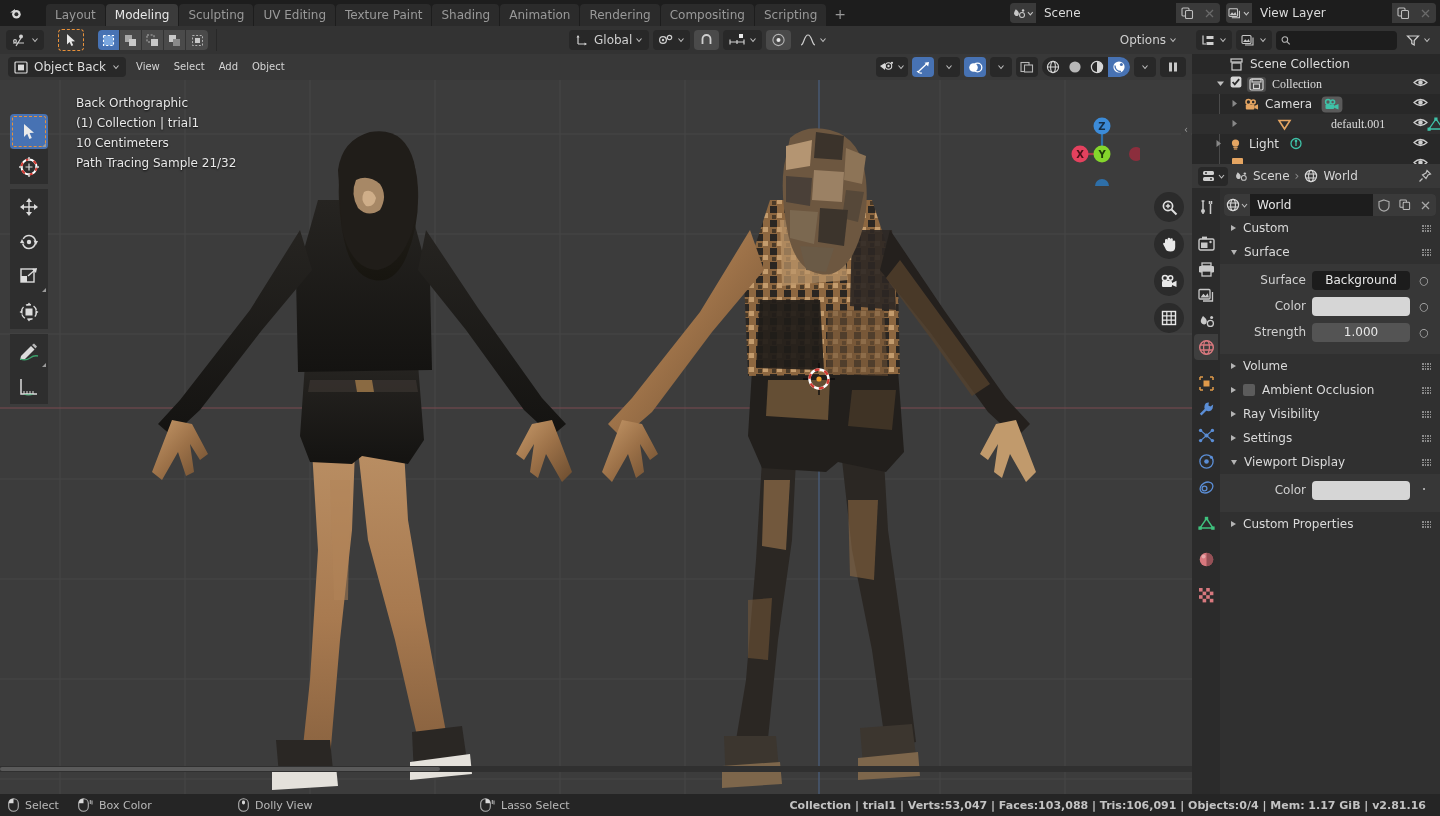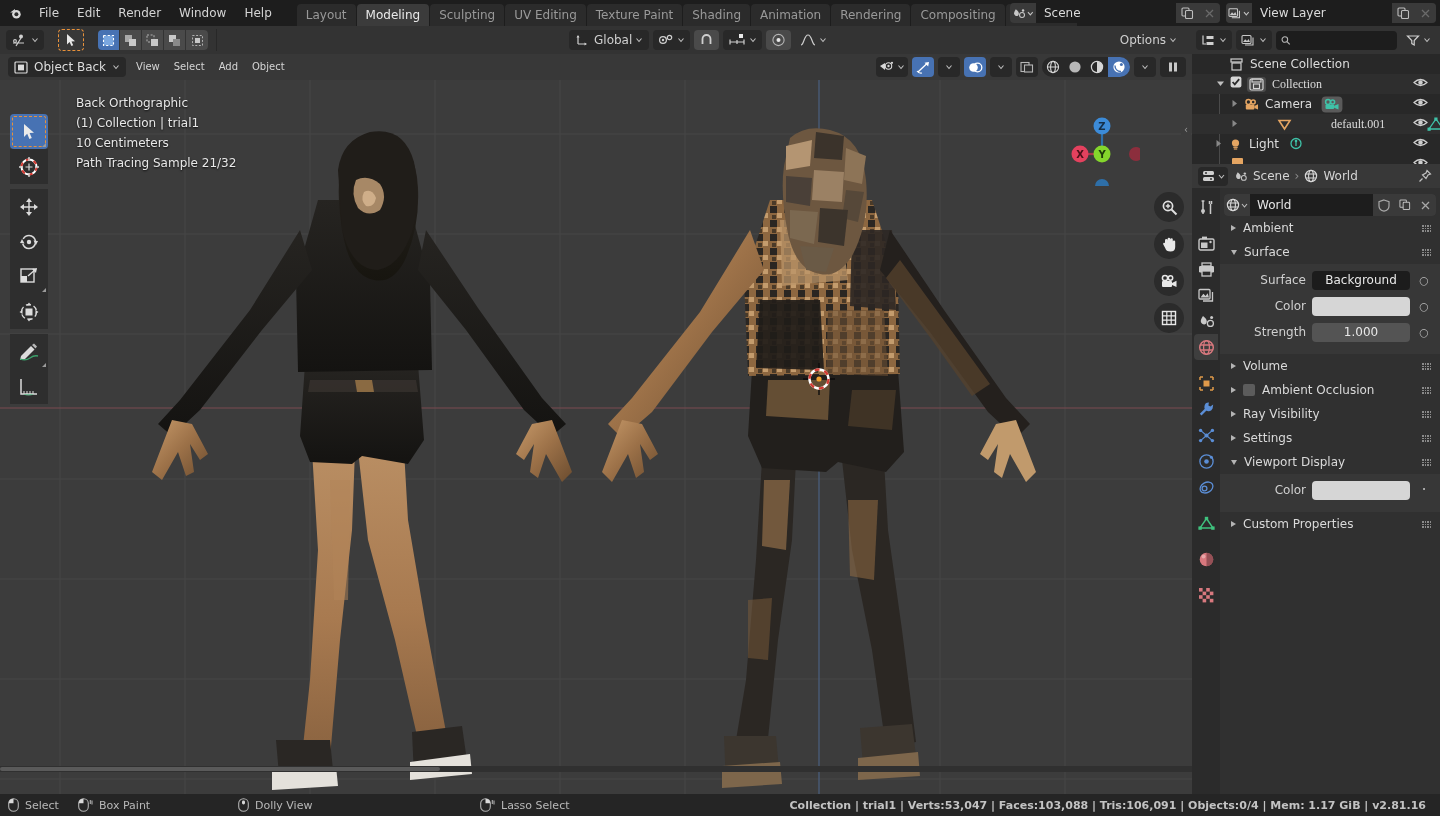--- a/index.html
+++ b/index.html
@@ -217,27 +217,20 @@
   <div class="topbar">
     <div class="blender-logo">
       <svg width="17" height="15" viewBox="0 0 17 15">
           <g fill="#d8d8d8">
         <path d="M3.2 6.4 L8 3 L8 4.6 L5.4 6.4 Z"></path>
         <circle cx="9.4" cy="8.2" r="4.3"></circle>
       </g>
           <circle cx="9.4" cy="8.2" r="2" fill="#2b2b2b"></circle>
         </svg>
     </div>
-    <div id="topmenus" style="display:flex;align-items:center;">
-        <div class="menu-item">File</div>
-        <div class="menu-item">Edit</div>
-        <div class="menu-item">Render</div>
-        <div class="menu-item">Window</div>
-        <div class="menu-item">Help</div>
-      </div>
     <div class="wsp-tabs" id="wsptabs">
         <div class="wsp-tab">Layout</div>
         <div class="wsp-tab active">Modeling</div>
         <div class="wsp-tab">Sculpting</div>
         <div class="wsp-tab">UV Editing</div>
         <div class="wsp-tab">Texture Paint</div>
         <div class="wsp-tab">Shading</div>
         <div class="wsp-tab">Animation</div>
         <div class="wsp-tab">Rendering</div>
         <div class="wsp-tab">Compositing</div>
@@ -1119,21 +1112,21 @@
         </div>
         <div class="wbtn">
           <svg width="11" height="11" viewBox="0 0 11 11">
               <path d="M2 2 L9 9 M9 2 L2 9" stroke="#a8a8a8" stroke-width="1.3"></path>
             </svg>
         </div>
       </div>
       <div id="panels">
           <div class="panel-head">
             <span class="tri"></span>
-            <span>Ambient</span>
+            <span>Custom</span>
             <span class="grip">
               <i style="left:0px;top:0px;"></i>
               <i style="left:2.5px;top:0px;"></i>
               <i style="left:5px;top:0px;"></i>
               <i style="left:7.5px;top:0px;"></i>
               <i style="left:0px;top:2.5px;"></i>
               <i style="left:2.5px;top:2.5px;"></i>
               <i style="left:5px;top:2.5px;"></i>
               <i style="left:7.5px;top:2.5px;"></i>
               <i style="left:0px;top:5px;"></i>
@@ -1310,21 +1303,21 @@
         </div>
         <div class="mouse-hint" style="position: absolute; left: 78px;">
           <span style="display:inline-flex;">
             <svg width="15" height="14" viewBox="0 0 15 14">
               <rect x="0.7" y="0.7" width="9.6" height="12.6" rx="4.6" fill="none" stroke="#b0b0b0" stroke-width="1.1"></rect>
               <path d="M0.7 5.3 L5.5 5.3 L5.5 0.7 Q0.7 0.9 0.7 5.3 Z" fill="#d8d8d8"></path>
               <path d="M12.3 2 L12.3 6" stroke="#b0b0b0" stroke-width="1.1"></path>
               <path d="M14 2.6 L14 6.6" stroke="#b0b0b0" stroke-width="1.1"></path>
             </svg>
           </span>
-          <span>Box Paint</span>
+          <span>Box Color</span>
         </div>
         <div class="mouse-hint" style="position: absolute; left: 238px;">
           <span style="display:inline-flex;">
             <svg width="11" height="14" viewBox="0 0 11 14">
               <rect x="0.7" y="0.7" width="9.6" height="12.6" rx="4.6" fill="none" stroke="#b0b0b0" stroke-width="1.1"></rect>
               <rect x="4" y="2.4" width="3" height="4" rx="1.4" fill="#d8d8d8"></rect>
             </svg>
           </span>
           <span>Dolly View</span>
         </div>

